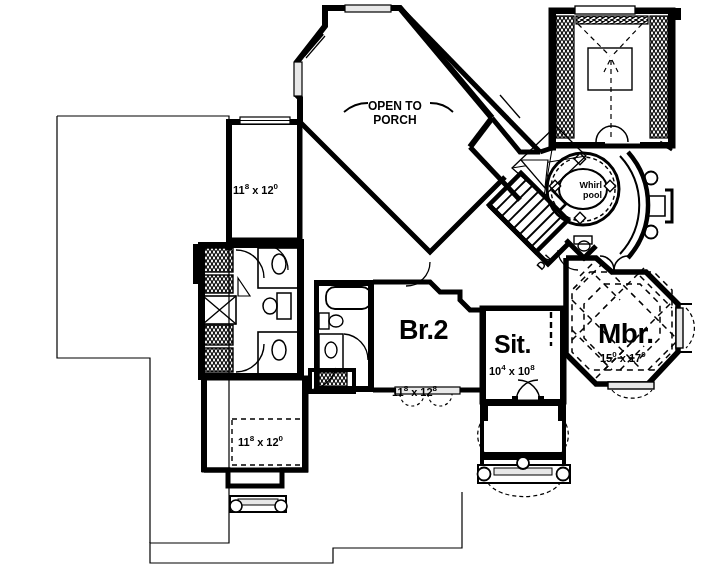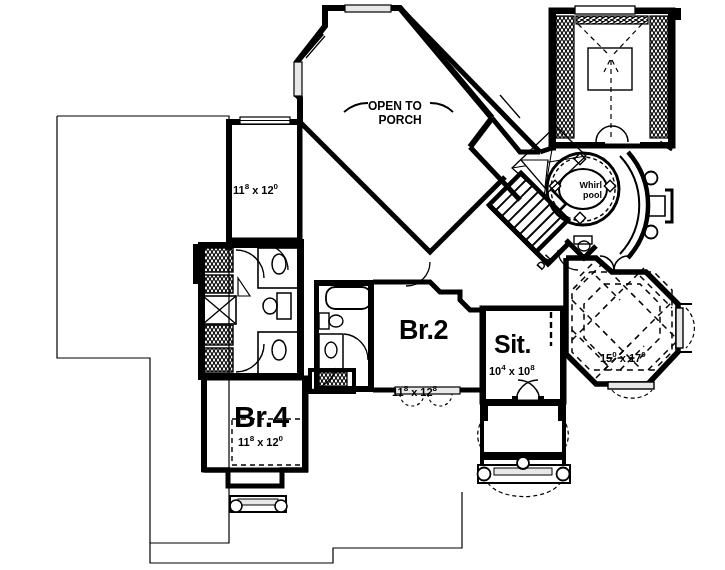--- a/index.html
+++ b/index.html
@@ -3,21 +3,21 @@
 <meta charset="utf-8">
 <style>
   html,body{margin:0;padding:0;background:#ffffff;}
   body{font-family:"Liberation Sans",sans-serif;}
   #plan-wrap{position:relative;width:725px;height:570px;background:#fff;overflow:hidden;}
   #plan-svg{position:absolute;left:0;top:0;width:725px;height:570px;}
   .lbl{position:absolute;color:#000;white-space:nowrap;}
   .room-name{font-weight:bold;letter-spacing:-0.5px;}
   .dim{font-size:11px;font-weight:bold;}
   .dim sup{font-size:8px;vertical-align:super;line-height:0;}
-  .note{font-size:12px;font-weight:bold;text-align:right;line-height:1.15;}
+  .note{font-size:12px;font-weight:bold;text-align:center;line-height:1.15;}
   .tiny{font-size:9px;font-weight:bold;text-align:right;line-height:1.1;}
 </style>
 </head>
 <body>
 
 <div id="plan-wrap">
 
 <svg id="plan-svg" viewBox="0 0 725 570">
   <defs>
     <pattern id="shelfH" width="6" height="4" patternUnits="userSpaceOnUse" patternTransform="rotate(0)">
@@ -268,29 +268,29 @@
   <rect x="673" y="8" width="8" height="12" fill="#000"></rect>
   <path d="M549 148 L556 148" stroke="#000" stroke-width="5" fill="none"></path>
   <path d="M660 142 L672 150" stroke="#000" stroke-width="3" fill="none"></path>
   <path d="M500 95 L520 118" stroke="#000" stroke-width="1.4" fill="none"></path>
 </svg>
 
 <div class="lbl dim" style="left:233px;top:184px;">
   <span>11<sup>8</sup> x 12<sup>0</sup></span>
 </div>
 
-<div class="lbl room-name" style="left:234px;top:400px;font-size:30px;"><span>Br.4</span></div>
 <div class="lbl dim" style="left:238px;top:436px;"><span>11<sup>8</sup> x 12<sup>0</sup></span></div>
 
 <div class="lbl room-name" style="left:399px;top:315px;font-size:27px;"><span>Br.2</span></div>
 <div class="lbl dim" style="left:392px;top:351px;margin-top:35px;"><span>11<sup>8</sup> x 12<sup>8</sup></span></div>
 
 <div class="lbl room-name" style="left:494px;top:330px;font-size:25px;"><span>Sit.</span></div>
 <div class="lbl dim" style="left:489px;top:365px;"><span>10<sup>4</sup> x 10<sup>8</sup></span></div>
 
+<div class="lbl room-name" style="left:598px;top:318px;font-size:28px;"><span>Mbr.</span></div>
 <div class="lbl dim" style="left:600px;top:352px;"><span>15<sup>0</sup> x 17<sup>0</sup></span></div>
 
 <div class="lbl note" style="left:368px;top:100px;">
   <div>OPEN TO</div>
   <div>PORCH</div>
 </div>
 
 <div class="lbl tiny" style="left:566px;top:181px;width:36px;">
   <div>Whirl</div>
   <div>pool</div>

